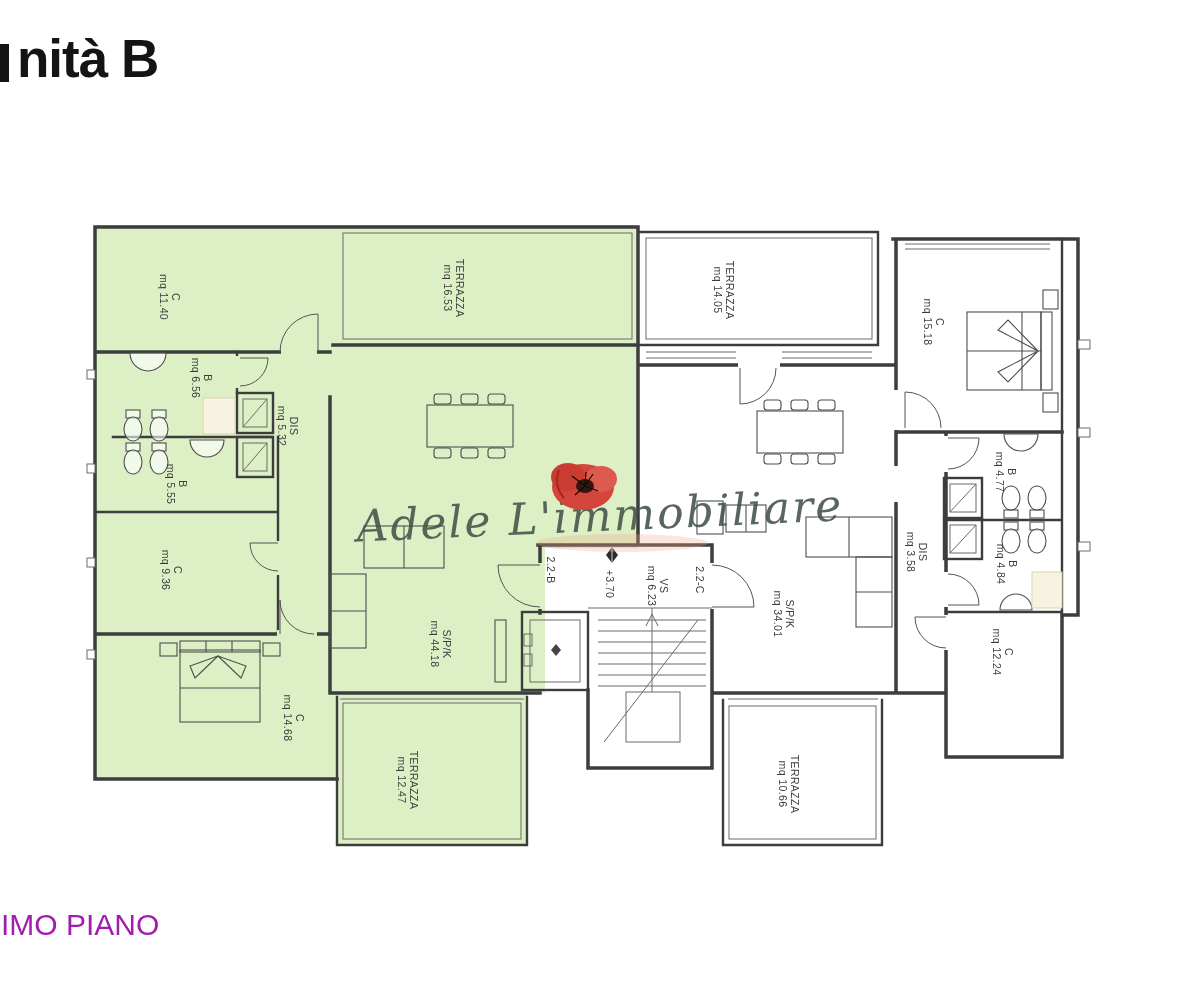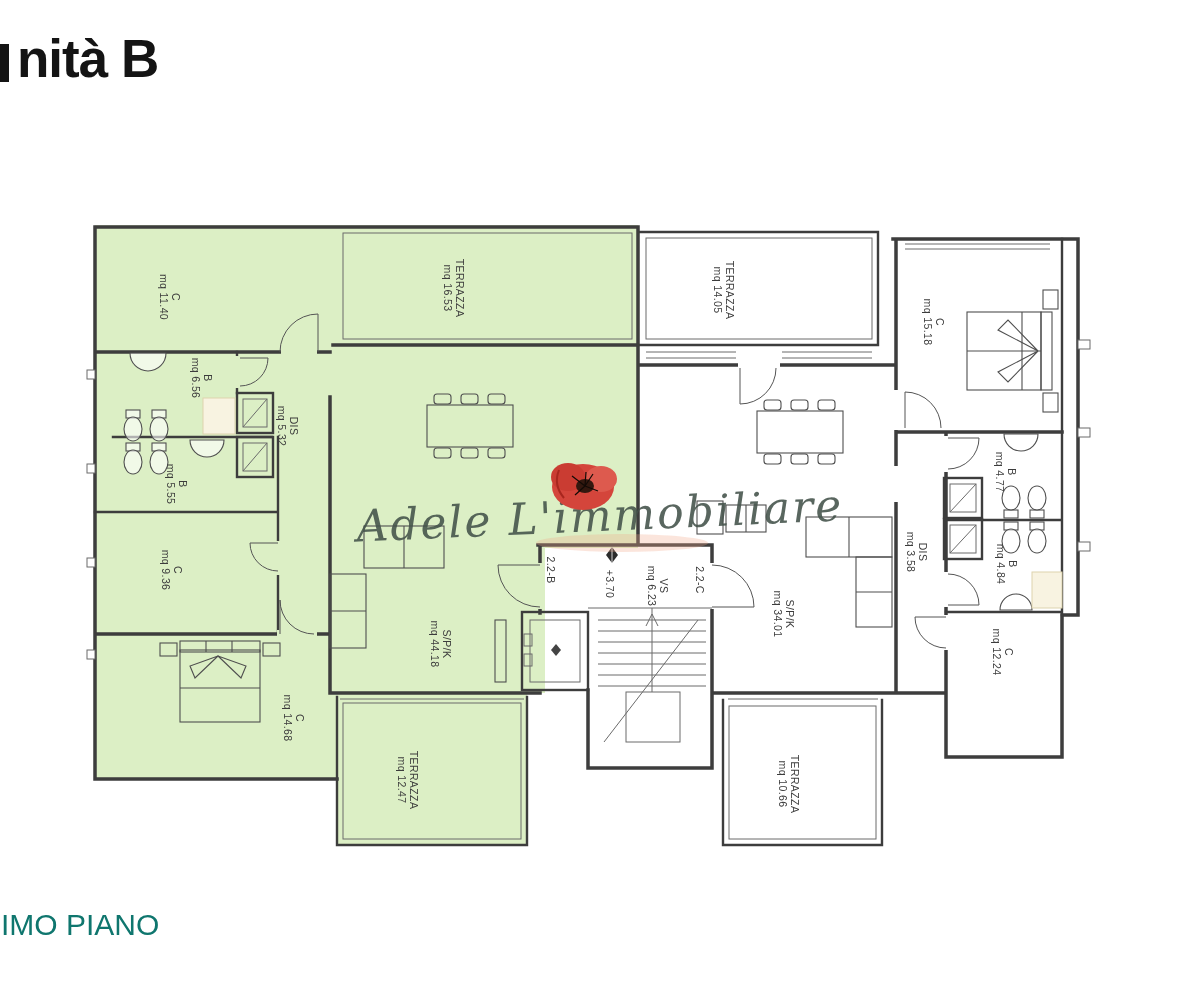--- a/index.html
+++ b/index.html
@@ -1,21 +1,21 @@
 <!DOCTYPE html>
 <html style="--green: #dcefc5; --wall: #3d3d3d; --wm: #43524a; --poppy: #d4453b; --cream: #f8f3e1;"><head>
 <meta charset="utf-8">
 <style>
   html,body{margin:0;padding:0;background:#fff;}
   .canvas{position:relative;width:1200px;height:1000px;background:#fff;overflow:hidden;
           font-family:"Liberation Sans",sans-serif;}
   .page-title{position:absolute;left:17px;top:35px;font-size:53px;line-height:47px;
           font-weight:700;color:#141414;letter-spacing:-1px;}
   .title-cut{position:absolute;left:0;top:44px;width:9px;height:38px;background:#141414;}
-  .footer-caption{position:absolute;left:1px;top:908px;font-size:30px;color:#0f766e;letter-spacing:0;}
+  .footer-caption{position:absolute;left:1px;top:908px;font-size:30px;color:#a21caf;letter-spacing:0;}
   svg{position:absolute;left:0;top:0;}
   .greenfill{fill:var(--green);}
   .wall{stroke:var(--wall);stroke-width:3.5;fill:none;stroke-linecap:square;}
   .wall2{stroke:var(--wall);stroke-width:2.4;fill:none;stroke-linecap:square;}
   .thin{stroke:#6b6b6b;stroke-width:1;fill:none;}
   .furn{stroke:#4f4f4f;stroke-width:1.1;fill:none;}
   .fix{stroke:#4f4f4f;stroke-width:1.1;fill:rgba(255,255,255,0.6);}
   .door{stroke:#555;stroke-width:1;fill:none;}
   .mg{fill:var(--green);stroke:none;}
   .mw{fill:#fff;stroke:none;}

